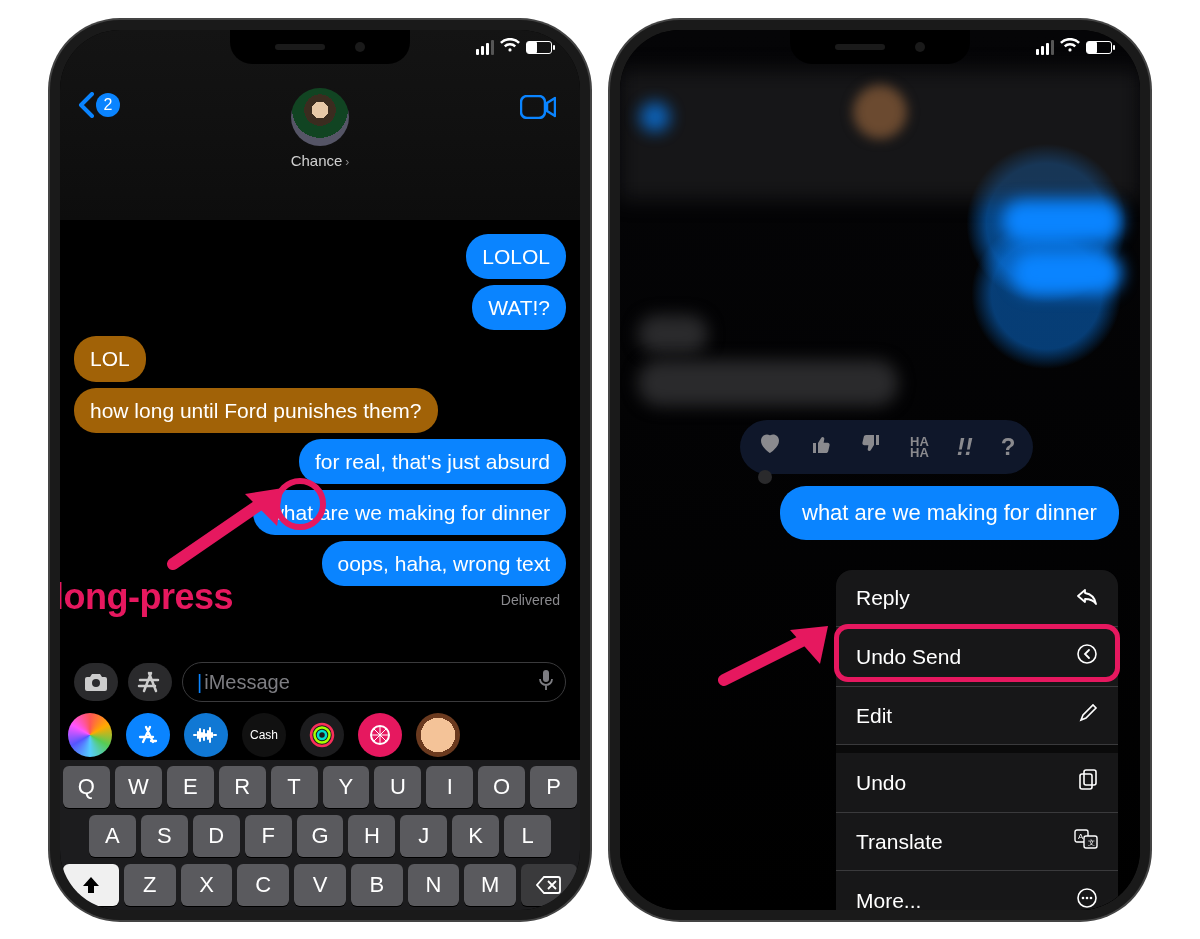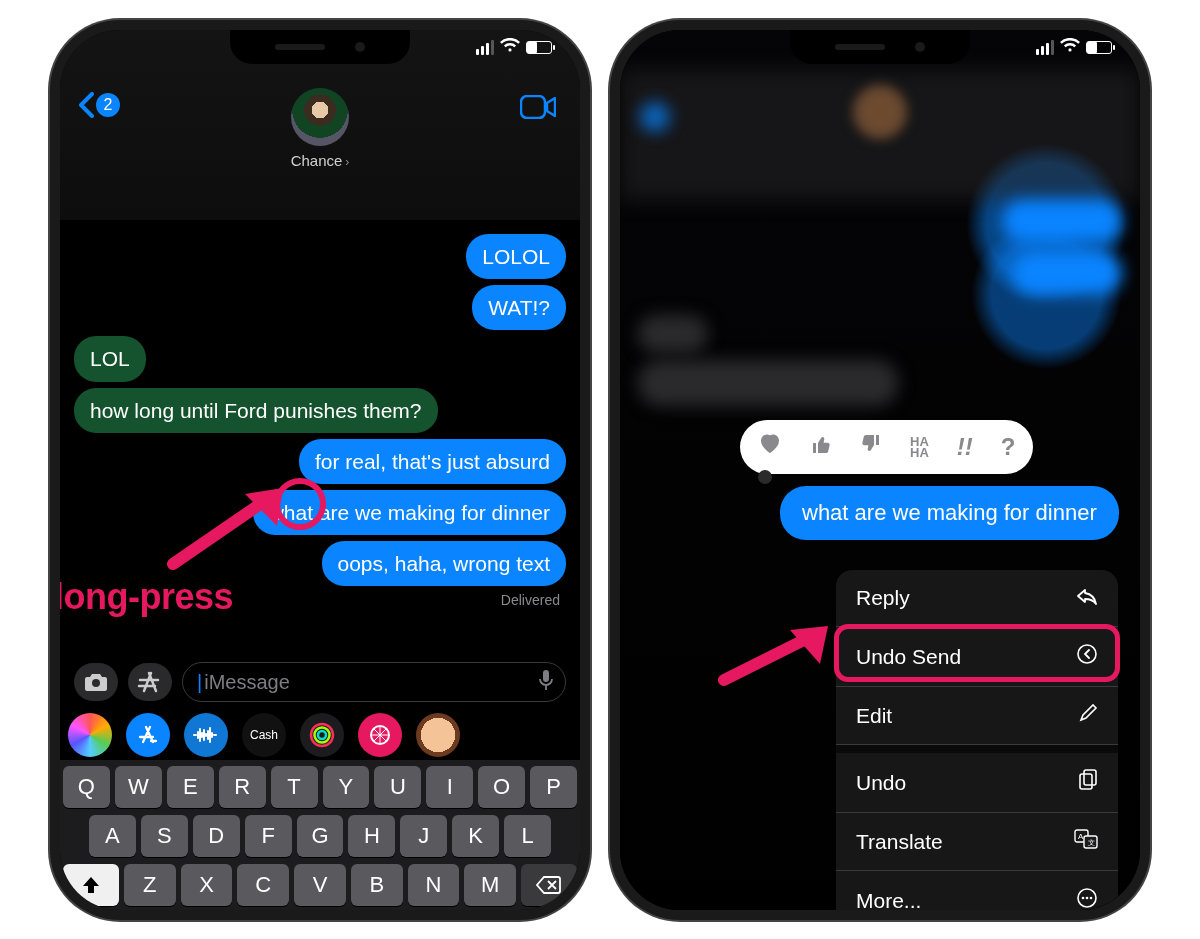--- a/index.html
+++ b/index.html
@@ -65,21 +65,21 @@
     padding: 8px 14px 0; overflow:hidden;
   }
   .row { display:flex; margin: 6px 0; }
   .row.out { justify-content:flex-end; }
   .row.in  { justify-content:flex-start; }
   .bubble {
     max-width: 78%; padding: 10px 16px; border-radius: 22px;
     font-size: 21px; line-height: 1.2;
   }
   .out .bubble { background:#0a84ff; color:#fff; }
-  .in  .bubble { background:#14532d; color:#fff; }
+  .in  .bubble { background:#a16207; color:#fff; }
   .delivered { text-align:right; font-size:14px; color:#8a8a8e; padding-right:6px; margin-top:0; }
 
   
   .anno-circle {
     position:absolute; width:52px; height:52px; border:6px solid #e6185f; border-radius:50%;
     pointer-events:none;
   }
   .anno-label { position:absolute; color:#e6185f; font-weight:700; font-size:36px; letter-spacing:-0.5px; pointer-events:none; }
   .anno-arrow { position:absolute; pointer-events:none; }
 
@@ -128,21 +128,21 @@
   }
   .blur-header { position:absolute; top:40px; left:0; right:0; height:130px; filter:blur(10px);
     background: rgba(40,40,42,0.5); }
   .blur-avatar { position:absolute; top:55px; left:50%; transform:translateX(-50%);
     width:54px; height:54px; border-radius:50%; background:#6b4a30; filter:blur(6px); }
   .blur-back { position:absolute; top:72px; left:20px; width:30px;height:30px; background:#0a84ff; border-radius:50%; filter:blur(8px); opacity:0.7;}
   .blur-bubble { position:absolute; border-radius:22px; filter:blur(8px); }
 
   .tapback-bar {
     position:absolute; left:120px; top:390px; height:54px; padding:0 18px;
-    background:#ffffff; border-radius:30px; display:flex; align-items:center; gap:28px;
+    background:#0f172a; border-radius:30px; display:flex; align-items:center; gap:28px;
     color:#8a8a8e; font-size:24px;
   }
   .tapback-bar::after{ content:""; position:absolute; left:18px; bottom:-10px; width:14px; height:14px; background:#2a2a2c; border-radius:50%; }
   .tapback-bar .haha { font-size:13px; font-weight:800; line-height:0.85; letter-spacing:0; }
 
   .focus-bubble {
     position:absolute; left:160px; top:456px; padding:14px 22px;
     background:#0a84ff; color:#fff; border-radius:26px; font-size:22px;
   }
 

